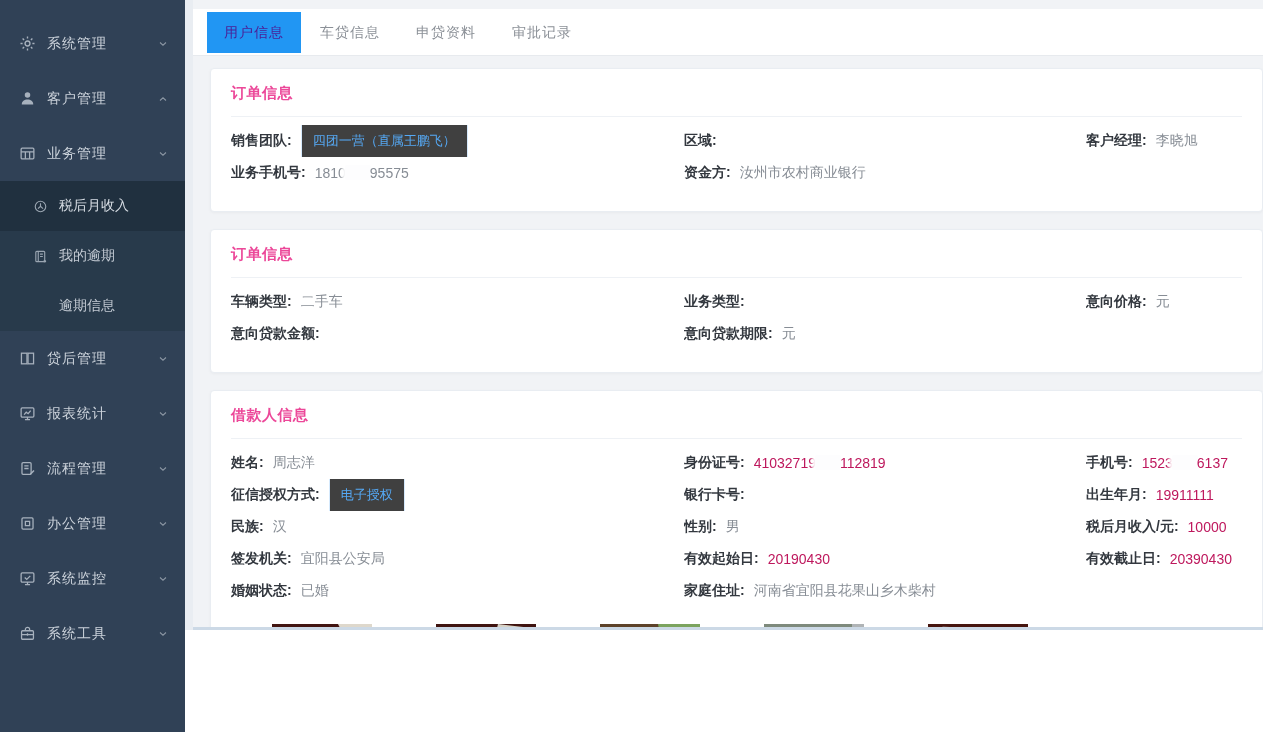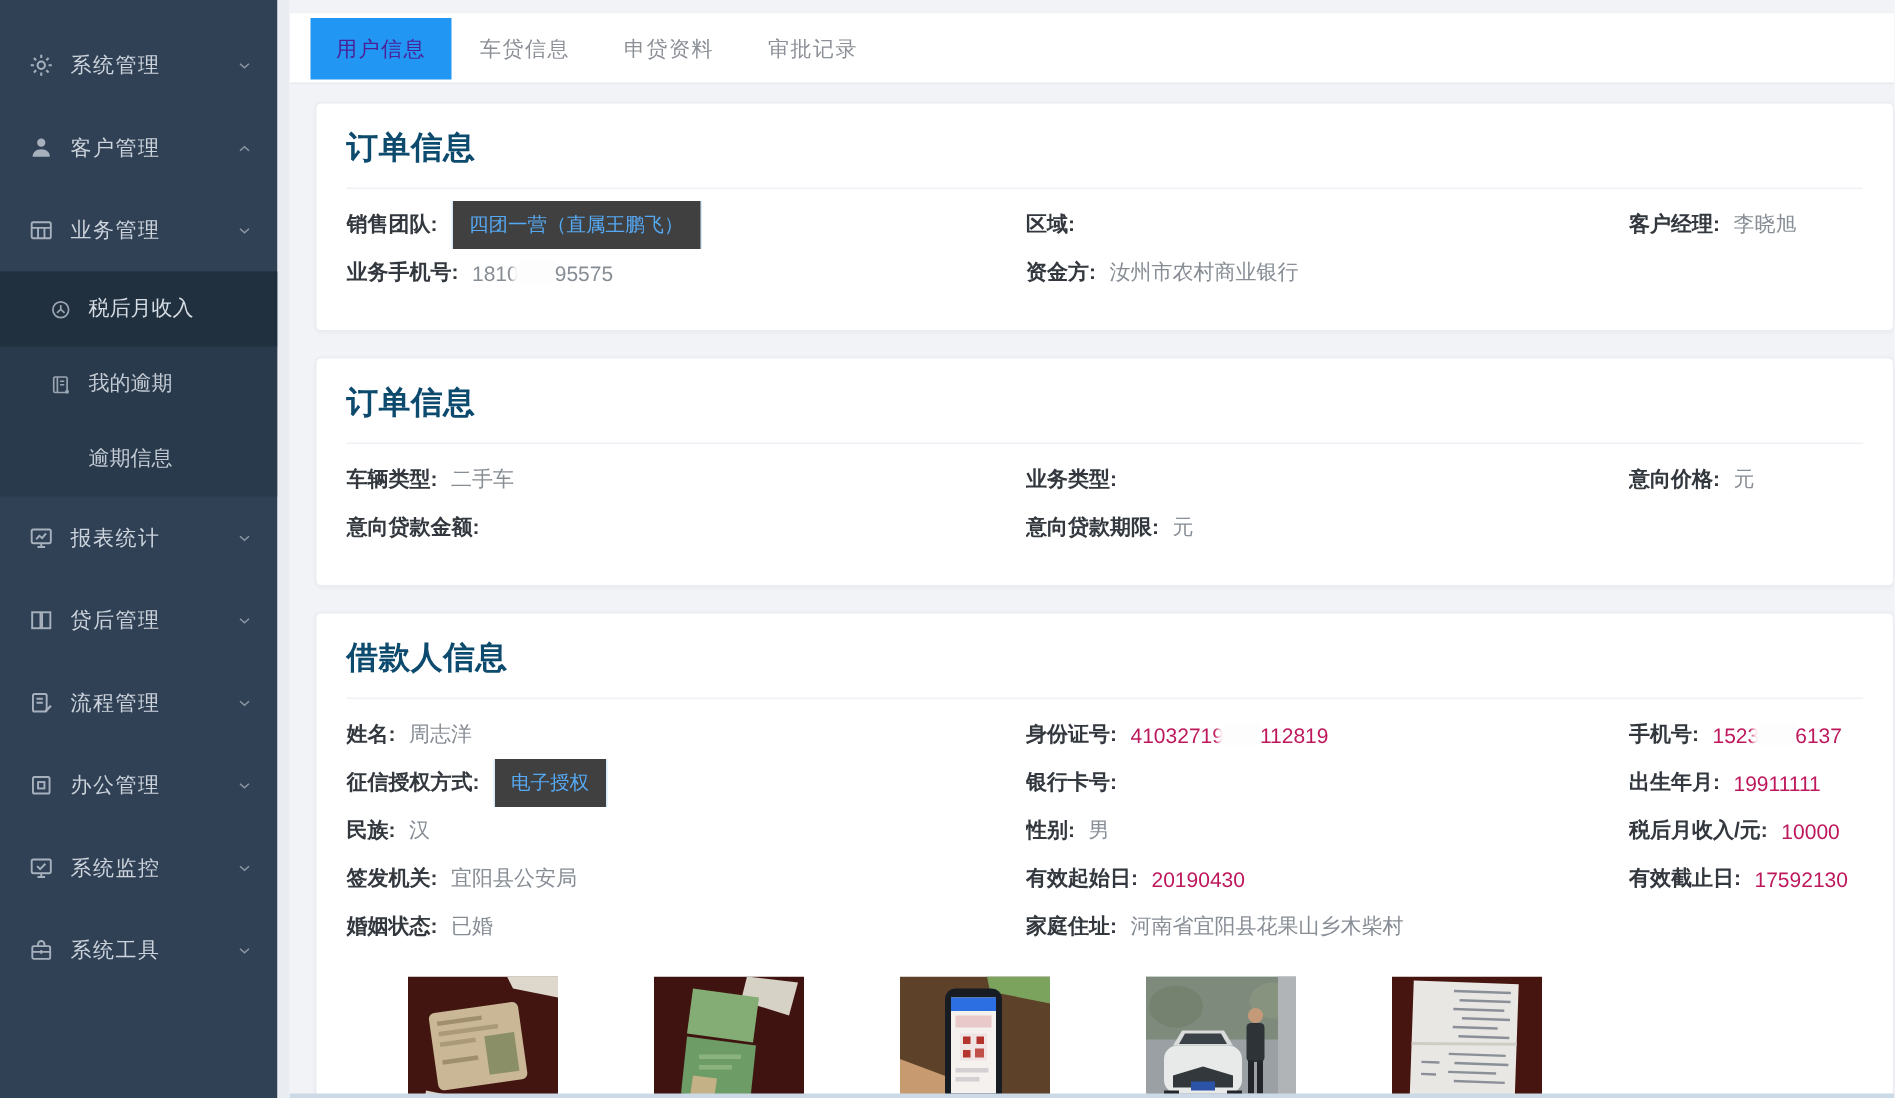--- a/index.html
+++ b/index.html
@@ -1,18 +1,18 @@
 <!DOCTYPE html>
 <html><head>
 <meta charset="utf-8">
 <style>
   * { margin:0; padding:0; box-sizing:border-box; }
   html,body { width:1263px; height:732px; overflow:hidden;
     font-family:"Liberation Sans","DejaVu Sans",sans-serif; }
-  .app { display:flex; width:1263px; height:732px; background:#f1f3f6;justify-content:center; }
+  .app { display:flex; width:1263px; height:630px; background:#f1f3f6;justify-content:center; }
 
   
   .sidebar { width:185px; flex-shrink:0; background:#304156; color:#ccd3db;
     padding-top:16px; height:732px; }
   .menu-item { height:55px; display:flex; align-items:center;
     padding:0 16px 0 19px; font-size:14px; cursor:pointer; }
   .menu-item .mi-icon { width:17px; height:17px; margin-right:11px; flex-shrink:0;
     color:#a7b1bd; }
   .menu-item .mi-label { flex:1; letter-spacing:1px; }
   .chev { width:12px; height:12px; color:#8b96a3; flex-shrink:0; }
@@ -30,21 +30,21 @@
   .tabbar { margin-top:9px; height:47px; background:#fff; display:flex;
     align-items:center; padding-left:14px; border-bottom:1px solid #e7eaee; }
   .tab { height:41px; line-height:41px; padding:0 17px; font-size:14px;
     color:#8b9097; margin-right:2px; cursor:pointer; letter-spacing:1px; }
   .tab.active { background:#2196f3; color:#4c1d95; }
 
   .content { padding:12px 0 0 17px; }
   .card { background:#fff; border:1px solid #e9edf2; border-radius:4px;
     box-shadow:0 1px 3px rgba(0,0,0,.04); margin-bottom:17px;
     padding:0 20px 22px 20px; }
-  .card-title { font-size:21px; font-weight:bold; color:#0c4a6e;
+  .card-title { font-size:15px; font-weight:bold; color:#ec4899;
     padding:15px 0 13px 0; letter-spacing:.5px; }
   .card-divider { height:1px; background:#eef1f5; }
   .fgrid { display:grid; grid-template-columns:453px 402px 1fr; margin-top:8px; }
   .field { height:32px; display:flex; align-items:center; overflow:hidden; }
   .lbl { font-weight:bold; color:#33383f; font-size:14px; margin-right:9px;
     white-space:nowrap; }
   .val { color:#878d95; font-size:14px; white-space:nowrap; }
   .val-dark { color:#be185d; }
   .badge { background:#404040; color:#55a9f5; border:1px solid #d6eafd;
     border-radius:3px; padding:18px 11px; font-size:13px; white-space:nowrap; }
@@ -119,35 +119,35 @@
         </svg>
         <span>我的逾期</span>
       </div>
       <div class="submenu-item plain">
         <span>逾期信息</span>
       </div>
     </div>
 
     <div class="menu-item">
       <svg class="mi-icon" viewBox="0 0 16 16" fill="none" stroke="currentColor" stroke-width="1.2">
+        <rect x="2.3" y="3" width="5.2" height="10"></rect>
+          <rect x="8.5" y="3" width="5.2" height="10"></rect>
+      </svg>
+      <span class="mi-label">贷后管理</span>
+      <svg class="chev" viewBox="0 0 16 16" fill="none" stroke="currentColor" stroke-width="1.4">
+          <path d="M4 6l4 3.6L12 6"></path>
+        </svg>
+    </div>
+
+    <div class="menu-item">
+      <svg class="mi-icon" viewBox="0 0 16 16" fill="none" stroke="currentColor" stroke-width="1.2">
         <rect x="2" y="2.8" width="12" height="8.6" rx="1"></rect>
           <path d="M4.8 9l2-2.2 1.8 1.4 2.4-3M8 11.4v2.2M5.6 13.8h4.8"></path>
       </svg>
       <span class="mi-label">报表统计</span>
-      <svg class="chev" viewBox="0 0 16 16" fill="none" stroke="currentColor" stroke-width="1.4">
-          <path d="M4 6l4 3.6L12 6"></path>
-        </svg>
-    </div>
-
-    <div class="menu-item">
-      <svg class="mi-icon" viewBox="0 0 16 16" fill="none" stroke="currentColor" stroke-width="1.2">
-        <rect x="2.3" y="3" width="5.2" height="10"></rect>
-          <rect x="8.5" y="3" width="5.2" height="10"></rect>
-      </svg>
-      <span class="mi-label">贷后管理</span>
       <svg class="chev" viewBox="0 0 16 16" fill="none" stroke="currentColor" stroke-width="1.4">
           <path d="M4 6l4 3.6L12 6"></path>
         </svg>
     </div>
 
     <div class="menu-item">
       <svg class="mi-icon" viewBox="0 0 16 16" fill="none" stroke="currentColor" stroke-width="1.2">
         <rect x="2.8" y="2.5" width="8.6" height="11" rx="1"></rect>
           <path d="M5 5.5h4M5 8h4"></path>
           <path d="M10.4 12.6l3.2-3.2 1 1-3.2 3.2-1.3.3z" fill="currentColor" stroke="none"></path>
@@ -307,21 +307,21 @@
           <div class="field">
             <span class="lbl">签发机关:</span>
             <span class="val">宜阳县公安局</span>
           </div>
           <div class="field">
             <span class="lbl">有效起始日:</span>
             <span class="val val-dark">20190430</span>
           </div>
           <div class="field">
             <span class="lbl">有效截止日:</span>
-            <span class="val val-dark">17592130</span>
+            <span class="val val-dark">20390430</span>
           </div>
 
           <div class="field">
             <span class="lbl">婚姻状态:</span>
             <span class="val">已婚</span>
           </div>
           <div class="field">
             <span class="lbl">家庭住址:</span>
             <span class="val">河南省宜阳县花果山乡木柴村</span>
           </div>

